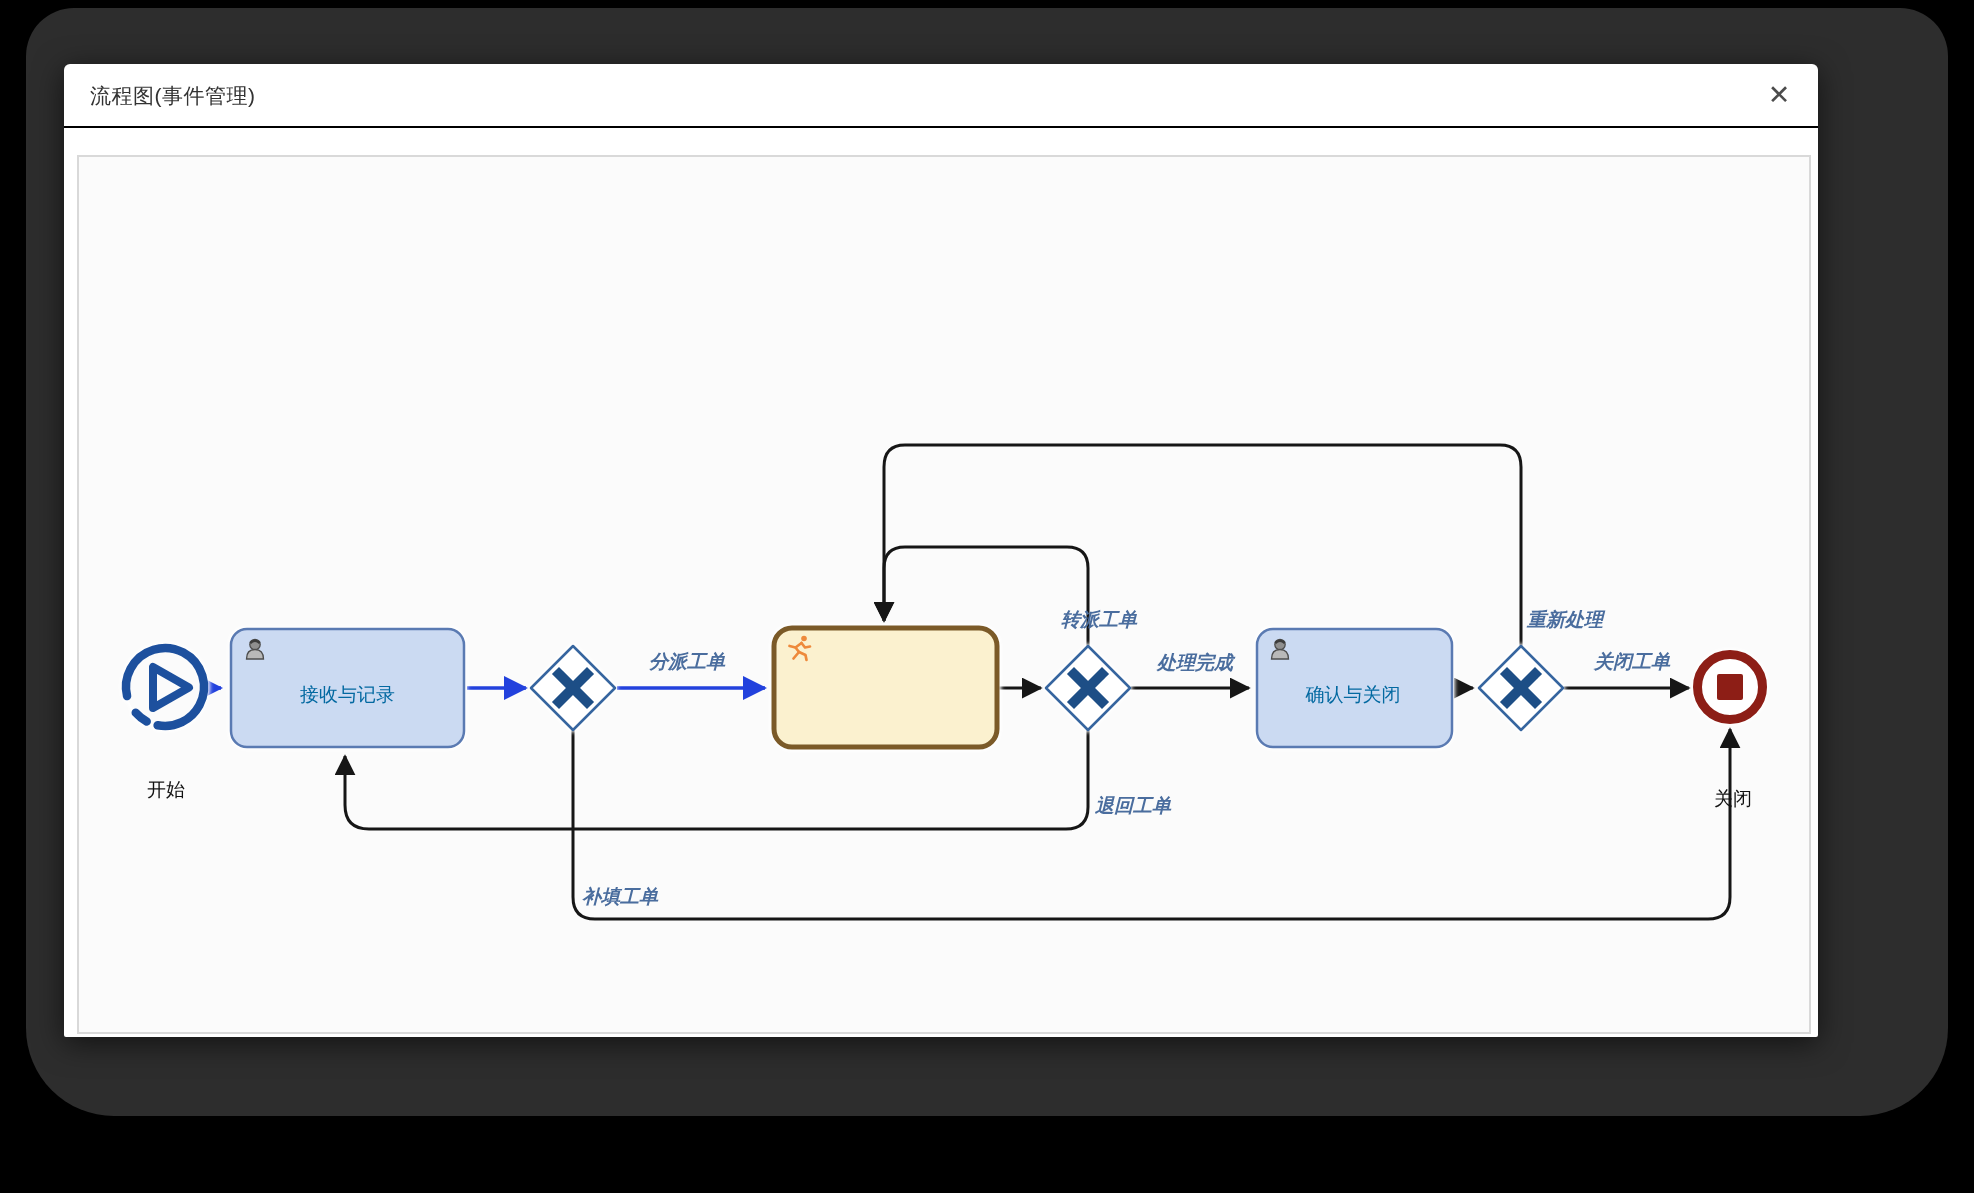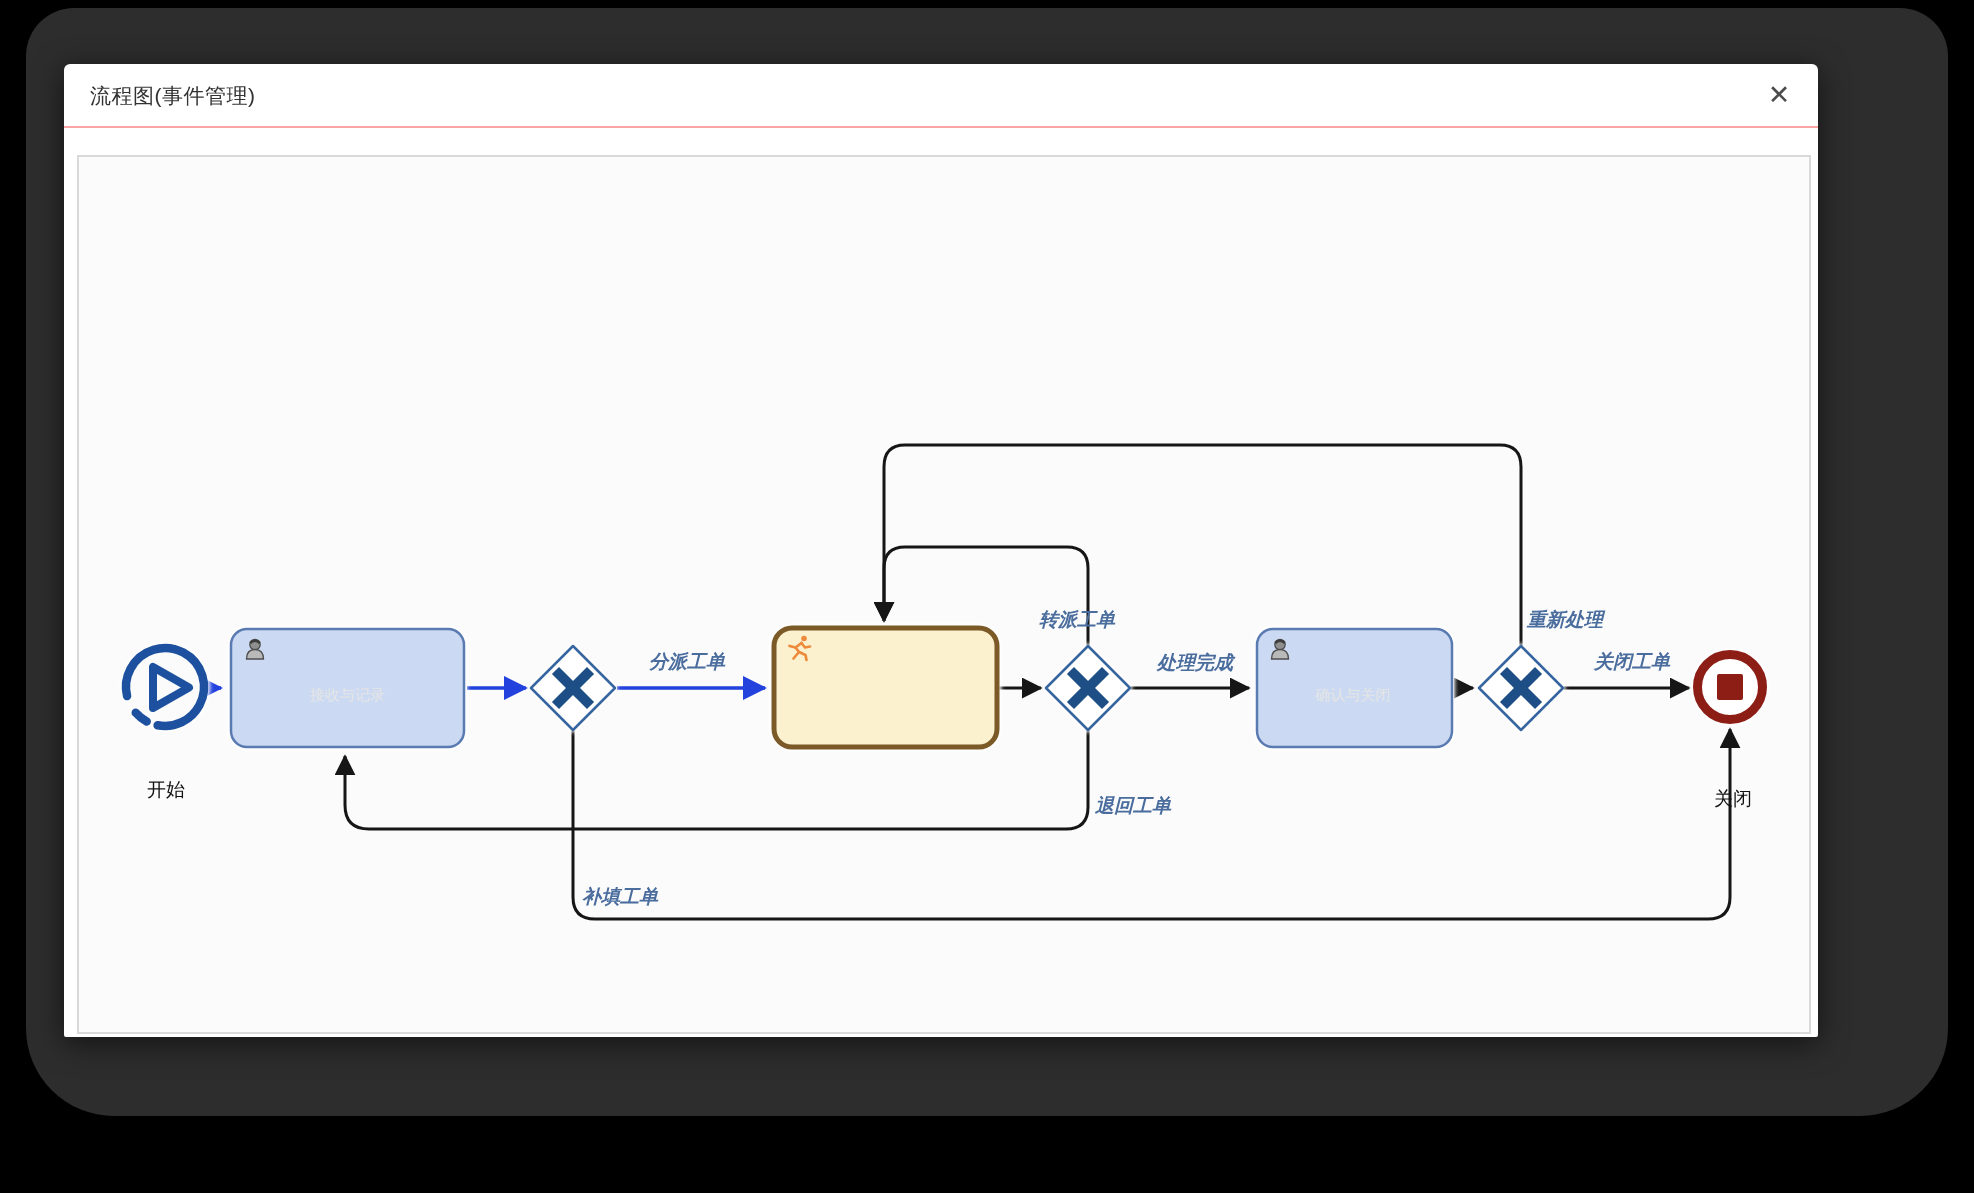--- a/index.html
+++ b/index.html
@@ -4,35 +4,35 @@
 <style>
   * { margin:0; padding:0; box-sizing:border-box; }
   html,body { background:#000; }
   body { font-family:"Liberation Sans","DejaVu Sans",sans-serif; }
   #screen { position:relative; width:1974px; height:1193px; background:#000; overflow:hidden; }
   #window-bg { position:absolute; left:26px; top:8px; width:1922px; height:1108px;
                background:#2d2d2d; border-radius:48px 48px 88px 88px; }
   #modal { position:absolute; left:64px; top:64px; width:1754px; height:973px;
            background:#ffffff; border-radius:6px 6px 2px 2px; box-shadow:0 6px 30px rgba(0,0,0,.6); }
   #modal-header { position:absolute; left:0; top:0; width:100%; height:64px;
-                  border-bottom:2px solid #fca5a5; }
+                  border-bottom:2px solid #000000; }
   #modal-title { position:absolute; left:26px; top:18px; font-size:21px; color:#333; letter-spacing:.5px; }
   #modal-close { position:absolute; right:20px; top:12px; width:38px; height:38px;
                  font-size:27px; color:#4c4c4c; display:flex; align-items:center; justify-content:center;
                  cursor:pointer; }
   #canvas { position:absolute; left:13px; top:91px; right:7px; bottom:3px;
             border:2px solid #d9d9d9; background:#fbfbfb; }
   #diagram-svg { position:absolute; left:0; top:0; width:1974px; height:1193px; pointer-events:none; }
   .halo { filter: drop-shadow(0 0 2px #ffffff) drop-shadow(0 0 2px #ffffff); }
   #labels { position:absolute; left:0; top:0; width:1974px; height:1193px; pointer-events:none; }
   .lbl { position:absolute; transform:translate(-50%,-50%); white-space:nowrap; }
   .edge-lbl { font-size:19px; font-style:italic; font-weight:600; color:#4a6d9e; }
   .node-lbl { font-size:19px; color:#111;margin-top:36px; }
   .task-lbl { position:absolute; display:flex; align-items:center; justify-content:center;
-              font-size:15px; color:#e5e5e5; transform:none; }
+              font-size:19px; color:#0369a1; transform:none; }
 </style>
 </head>
 <body>
 
 <div id="screen">
   <div id="window-bg"></div>
 
   <div id="modal">
     <div id="modal-header">
       <div id="modal-title">流程图(事件管理)</div>
@@ -132,20 +132,20 @@
   </svg>
 
   <div id="labels">
     <div class="task-lbl" style="left:231px;top:639px;width:233px;height:112px;">接收与记录</div>
     <div class="task-lbl" style="left:1257px;top:639px;width:192px;height:112px;">确认与关闭</div>
 
     <div class="lbl node-lbl" style="left:166px;top:754px;">开始</div>
     <div class="lbl node-lbl" style="left:1733px;top:763px;">关闭</div>
 
     <div class="lbl edge-lbl" style="left:687px;top:662px;color:#4a6d9e;text-align:center;">分派工单</div>
-    <div class="lbl edge-lbl" style="left:1077px;top:620px;text-align:right;">转派工单</div>
+    <div class="lbl edge-lbl" style="left:1099px;top:620px;text-align:right;">转派工单</div>
     <div class="lbl edge-lbl" style="left:1195px;top:663px;">处理完成</div>
     <div class="lbl edge-lbl" style="left:1133px;top:806px;">退回工单</div>
     <div class="lbl edge-lbl" style="left:1565px;top:620px;">重新处理</div>
     <div class="lbl edge-lbl" style="left:1632px;top:662px;">关闭工单</div>
     <div class="lbl edge-lbl" style="left:620px;top:897px;">补填工单</div>
   </div>
 </div>
 
 </body></html>

